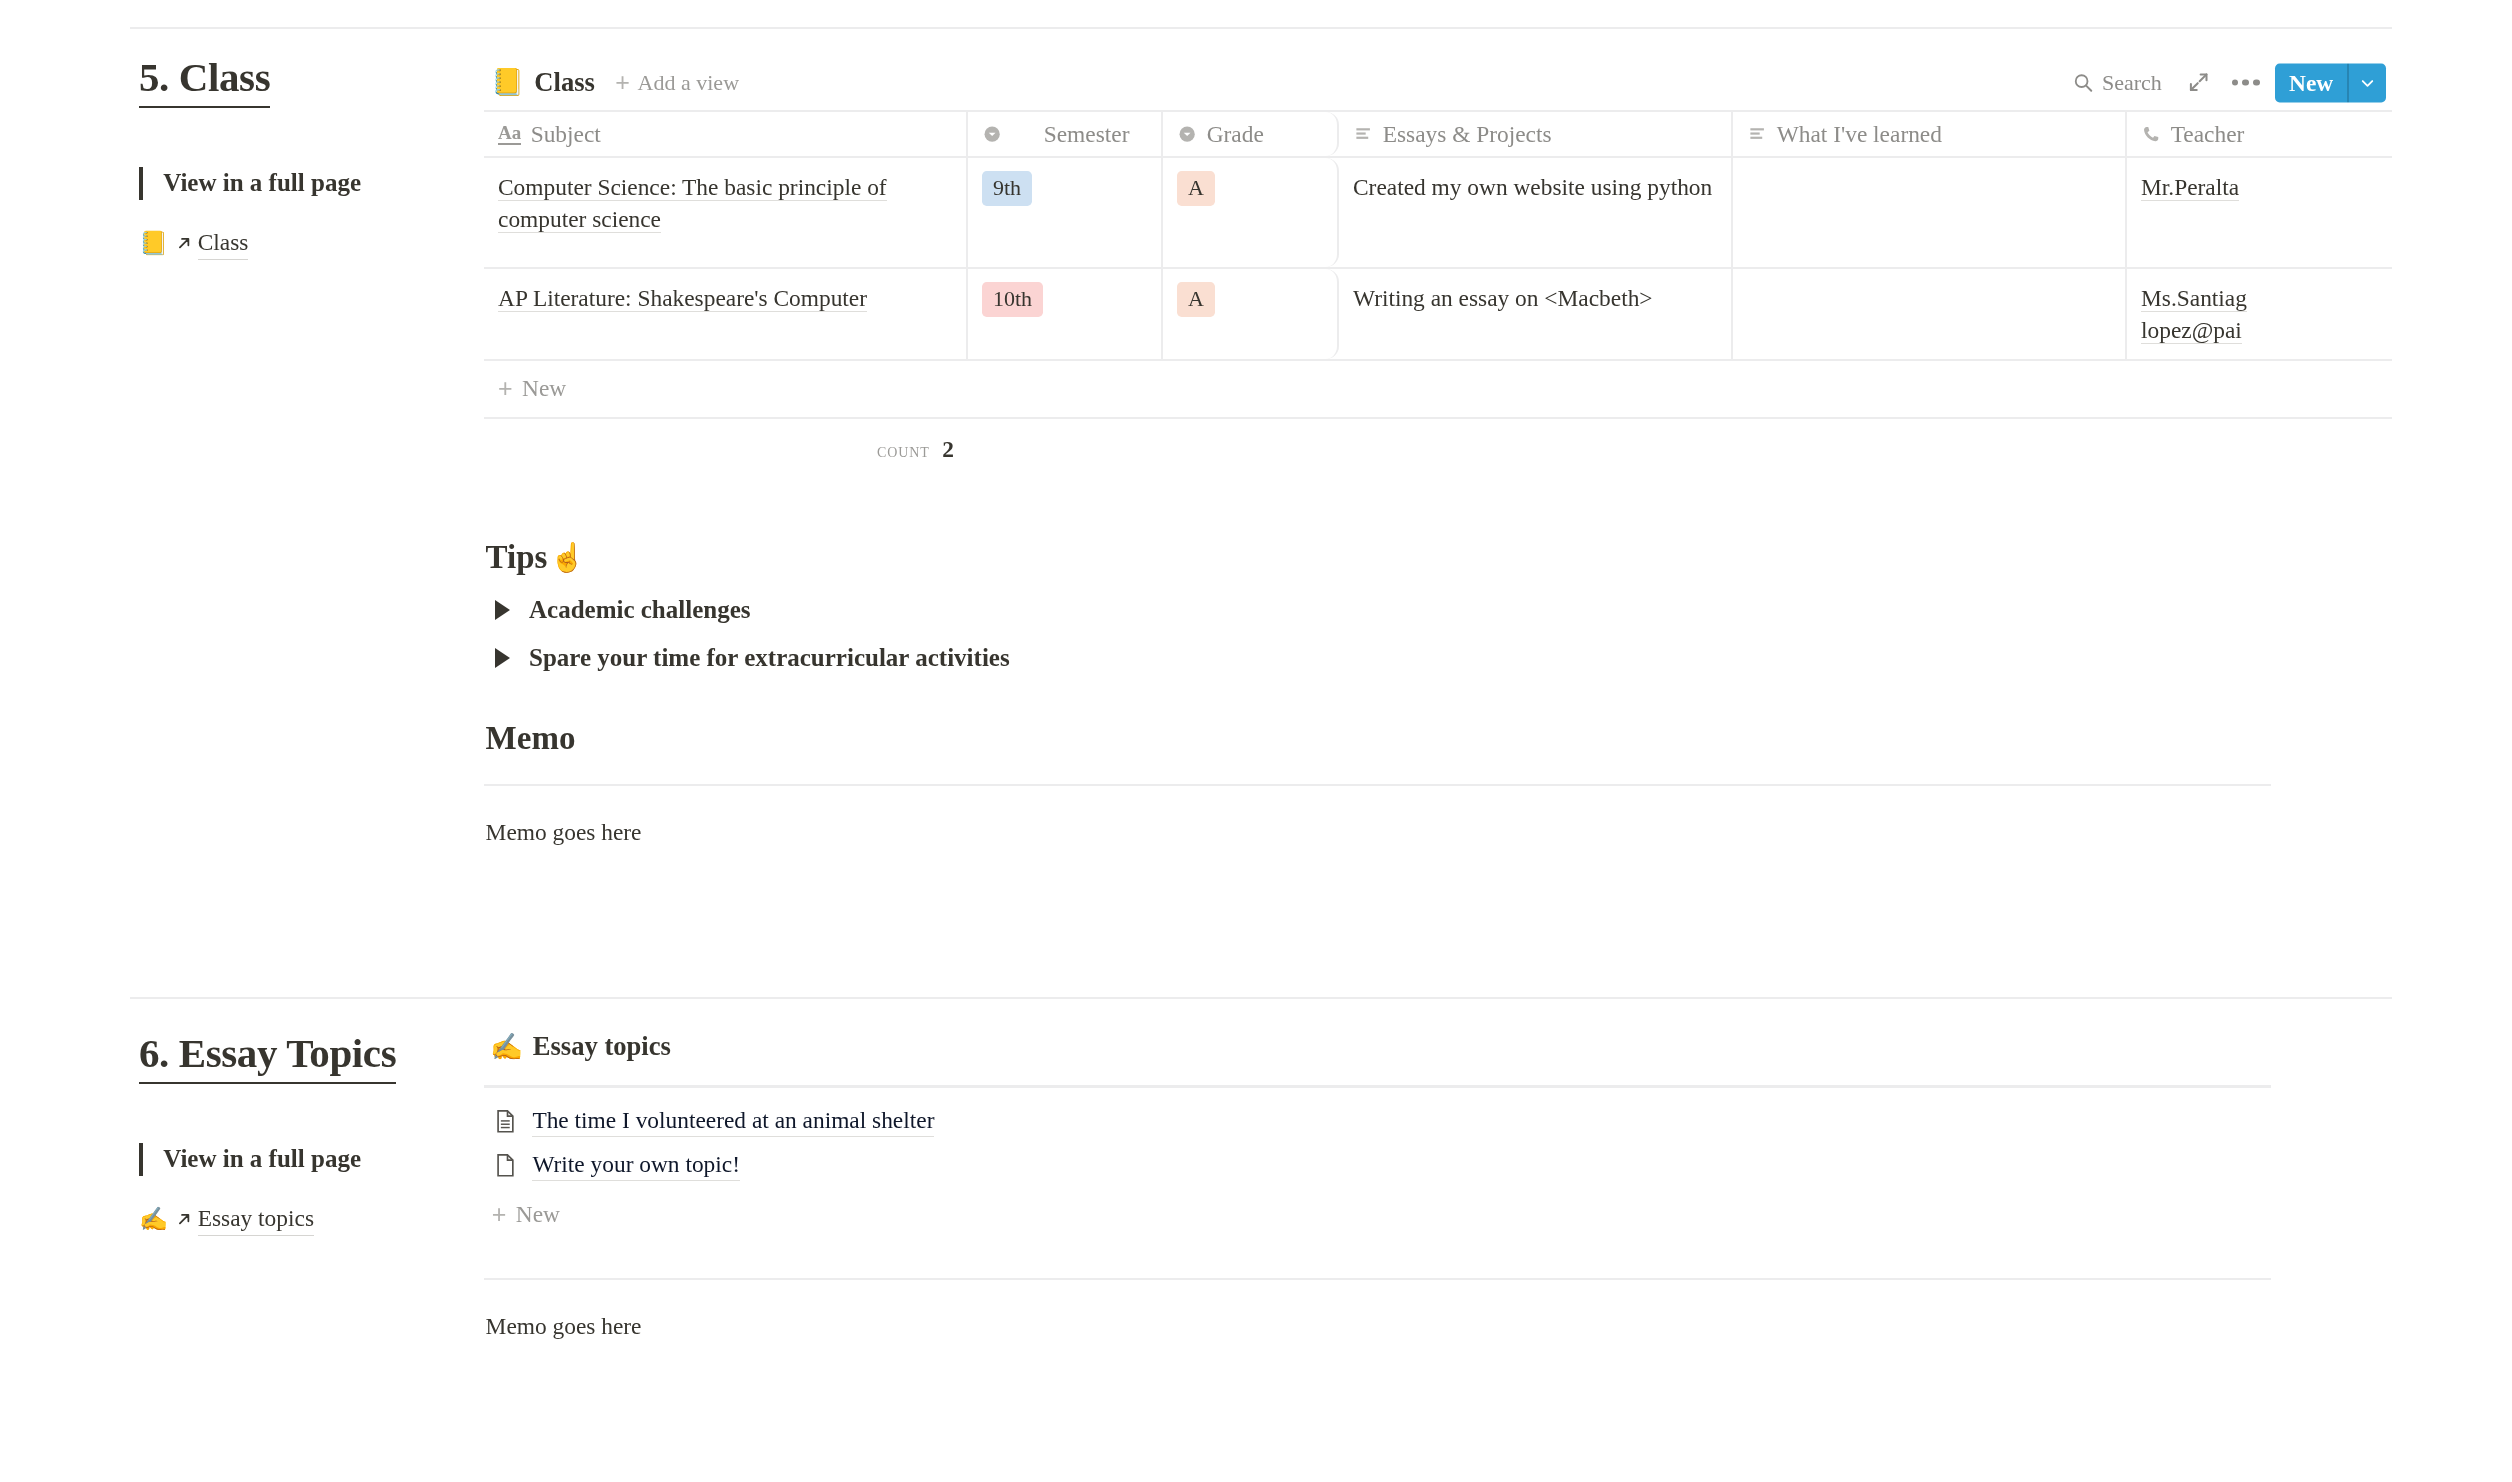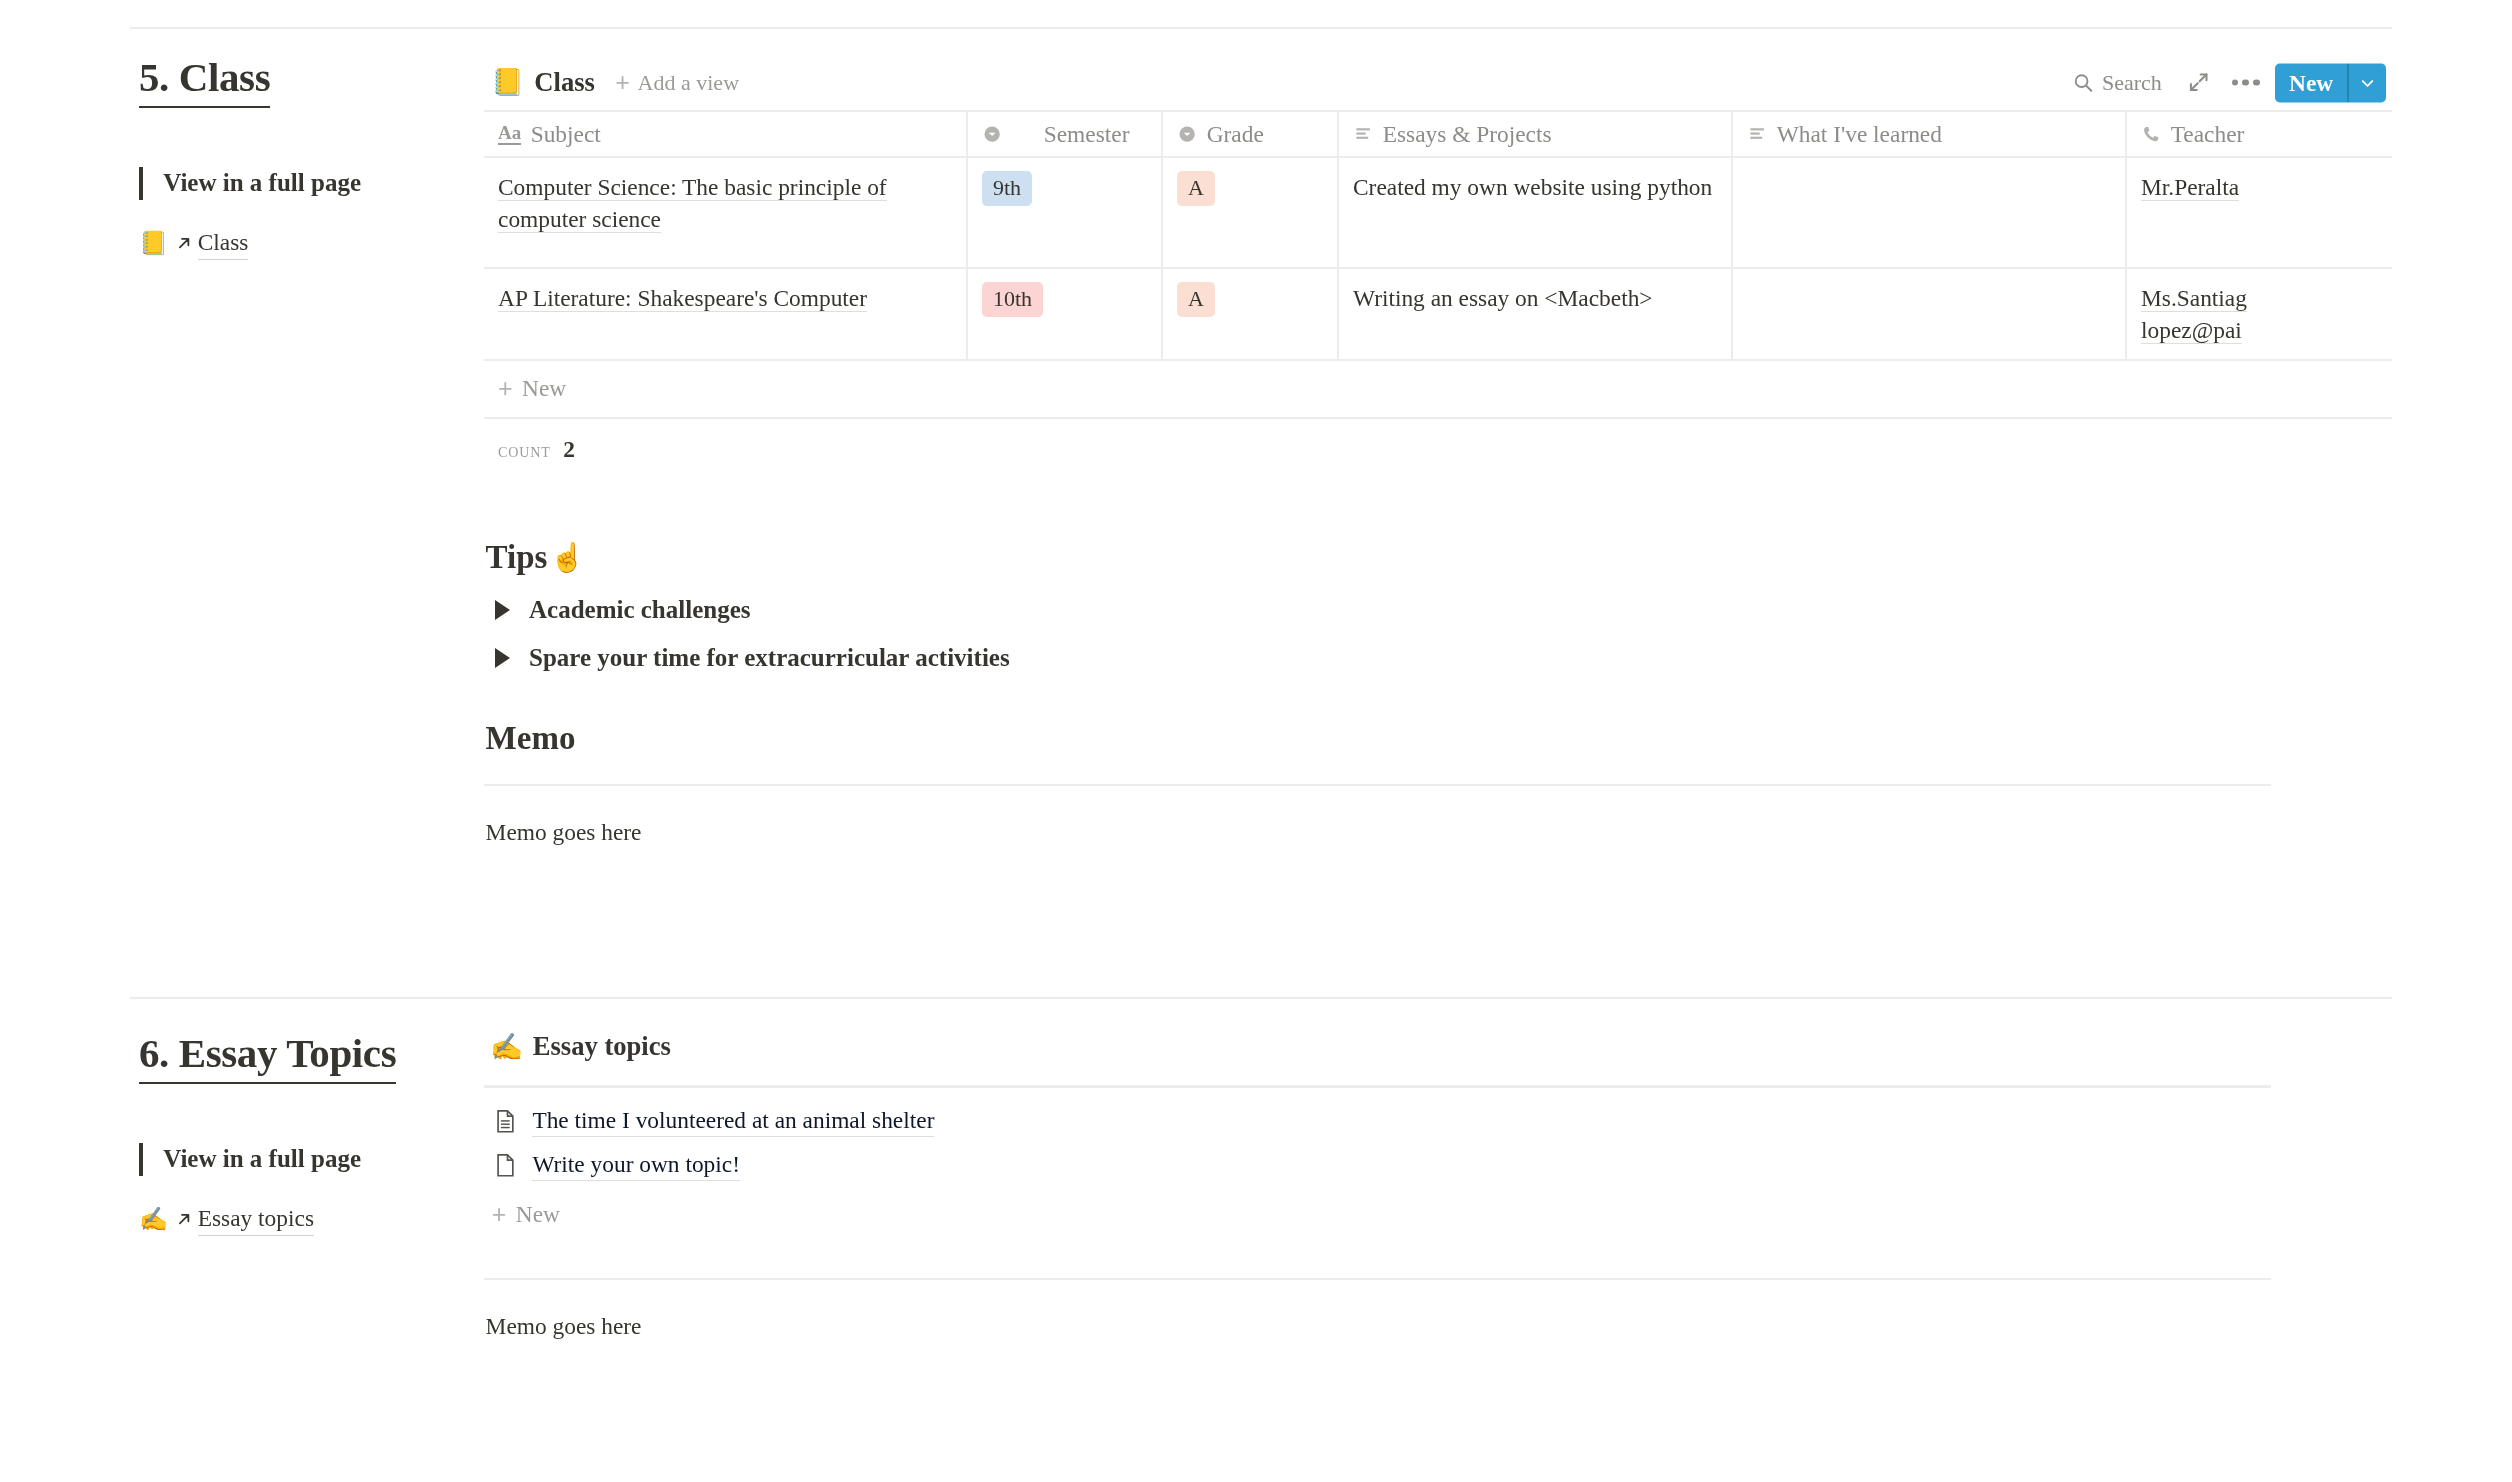--- a/index.html
+++ b/index.html
@@ -242,21 +242,21 @@
     font-size: 19px;
     font-weight: bold;
     color: #9b9a97;
     border-bottom: 2.3px solid #9b9a97;
     line-height: 1;
     padding-bottom: 0.8px;
     font-family: "Liberation Serif", serif;
   }
   .col-subject  { width: 484px; flex: 0 0 484px; }
   .col-semester { width: 195px; flex: 0 0 195px; gap: 32px; }
-  .col-grade    { width: 176px; flex: 0 0 176px; }
+  .col-grade    { width: 176px; flex: 0 0 176px; border-radius: 13px; }
   .col-essays   { width: 394px; flex: 0 0 394px; }
   .col-learned  { width: 394px; flex: 0 0 394px; }
   .col-teacher  { width: 258px; flex: 0 0 258px; border-right: none; }
 
   .body-row .td { min-height: 109px; }
   .body-row.row-2 .td { min-height: 78px; }
 
   .cell-link {
     border-bottom: 1.6px solid #dfdedb;
     display: inline;
@@ -295,20 +295,21 @@
   .new-row .plus-glyph { margin-right: 9.4px; }
 
   .count-row {
     height: 61px;
     display: flex;
     align-items: center;
     padding-left: 14px;
   }
   .count-wrap {
     width: 470px;
+    text-align: right;
     padding-right: 14px;
     box-sizing: border-box;
     font-size: 19px;
   }
   .count-label {
     color: #9b9a97;
     letter-spacing: 0.9px;
     font-variant: small-caps;
     text-transform: lowercase;
     font-size: 20.3px;

